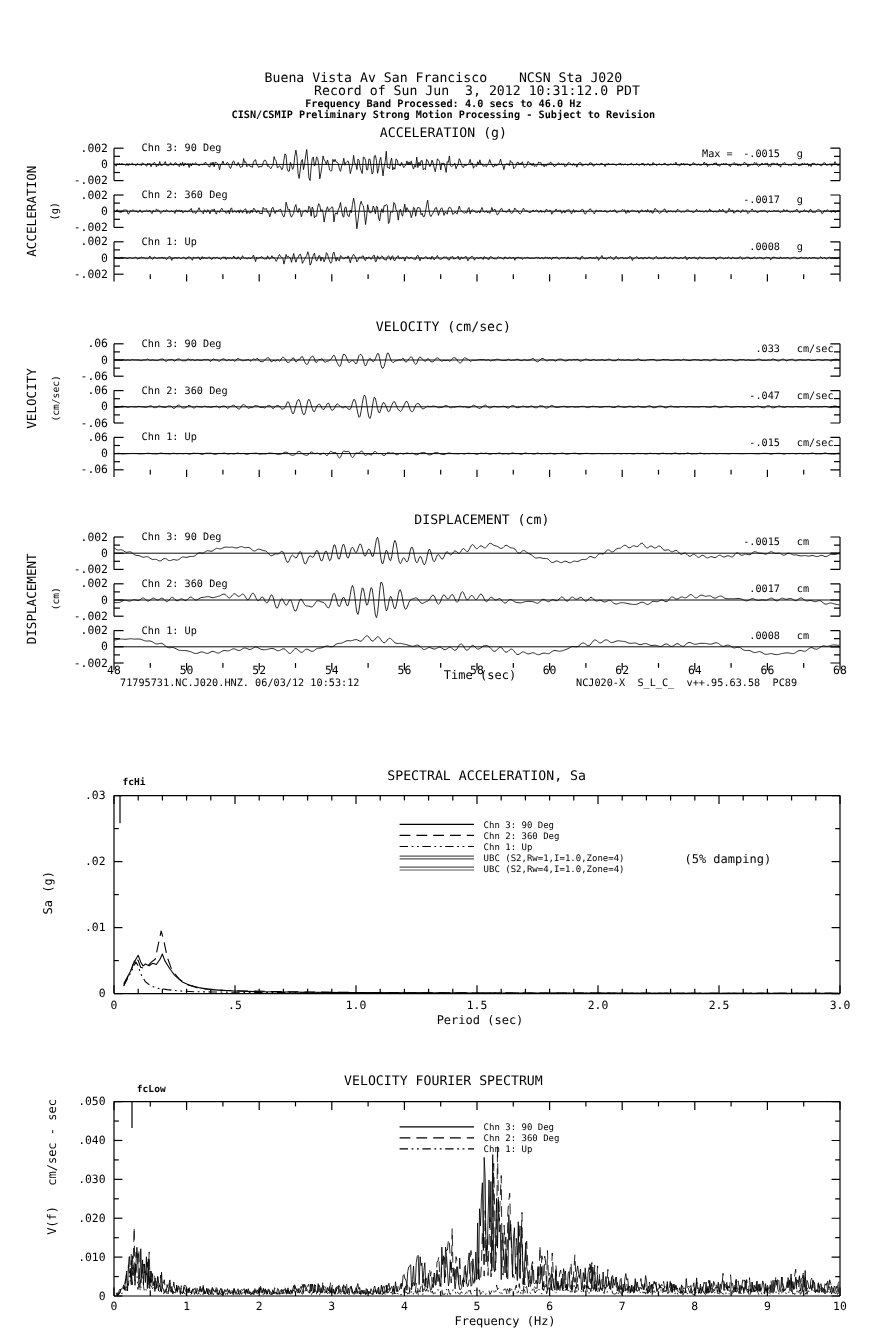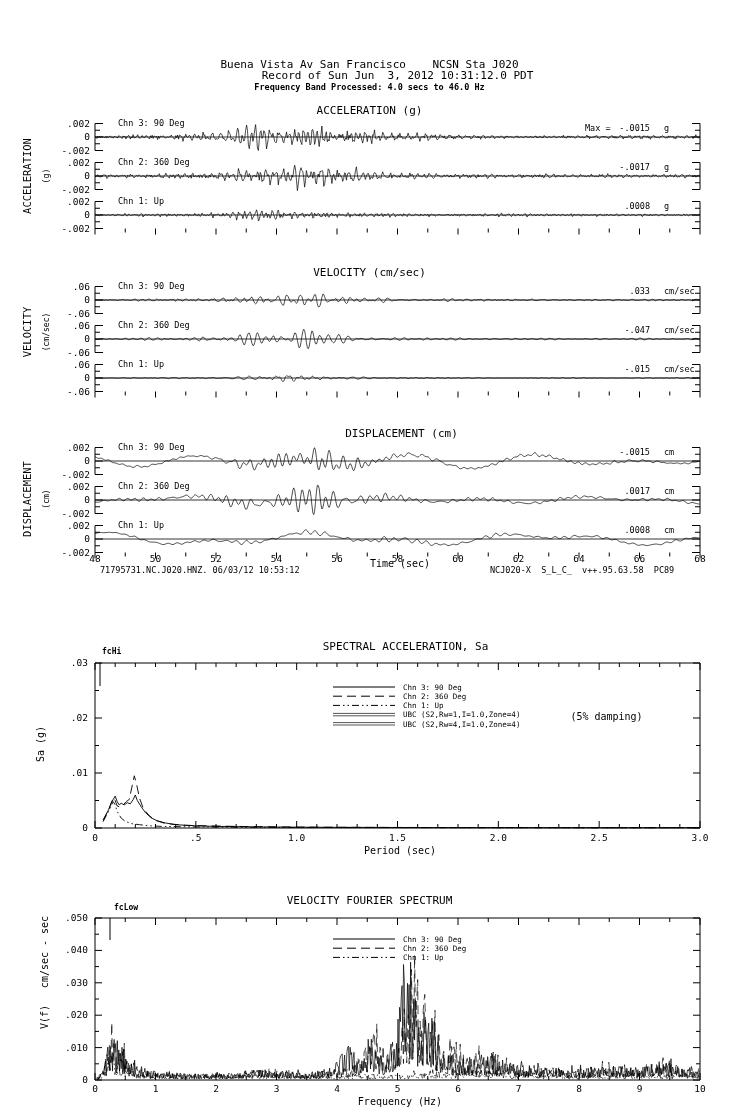--- a/index.html
+++ b/index.html
@@ -472,40 +472,41 @@
       <line x1="333" y1="957.4" x2="395" y2="957.4" stroke="#000" stroke-width="1" stroke-dasharray="7 3 1.5 3 1.5 3"></line>
       <text x="403" y="960.1" font-size="7.5" text-anchor="start" fill="#000" font-family="&quot;DejaVu Sans Mono&quot;,monospace" xml:space="preserve">Chn 1: Up</text>
       <polyline points="96.8,1078.4 97.6,1077.2 98.4,1079.3 99.2,1077.4 100.0,1077.7 100.7,1074.4 101.5,1074.0 102.3,1073.0 103.1,1070.7 103.9,1074.4 104.7,1065.4 105.5,1061.2 106.3,1075.8 107.0,1054.4 107.8,1061.0 108.6,1056.8 109.4,1070.6 110.2,1046.5 111.0,1055.1 111.8,1058.8 112.5,1067.6 113.3,1053.3 114.1,1039.4 114.9,1053.0 115.7,1070.5 116.5,1070.0 117.3,1040.6 118.1,1064.3 118.8,1049.9 119.6,1070.7 120.4,1053.3 121.2,1068.7 122.0,1047.3 122.8,1073.9 123.6,1049.0 124.3,1073.4 125.1,1059.1 125.9,1068.8 126.7,1061.2 127.5,1071.6 128.3,1067.9 129.1,1073.7 129.8,1073.5 130.6,1073.3 131.4,1063.8 132.2,1075.6 133.0,1076.1 133.8,1075.8 134.6,1060.1 135.4,1073.7 136.1,1073.9 136.9,1077.6 137.7,1074.7 138.5,1077.7 139.3,1077.1 140.1,1075.9 140.9,1074.6 141.6,1069.4 142.4,1074.8 143.2,1076.7 144.0,1075.8 144.8,1077.3 145.6,1076.9 146.4,1077.4 147.2,1071.2 147.9,1076.5 148.7,1071.5 149.5,1073.0 150.3,1078.3 151.1,1077.0 151.9,1077.8 152.7,1077.5 153.4,1071.1 154.2,1071.3 155.0,1071.5 155.8,1077.2 156.6,1076.7 157.4,1073.4 158.2,1076.3 158.9,1077.5 159.7,1076.6 160.5,1075.6 161.3,1074.2 162.1,1073.8 162.9,1075.3 163.7,1077.6 164.5,1078.5 165.2,1078.4 166.0,1075.8 166.8,1071.9 167.6,1075.0 168.4,1076.3 169.2,1072.2 170.0,1074.7 170.7,1077.9 171.5,1077.8 172.3,1073.5 173.1,1078.0 173.9,1078.0 174.7,1074.8 175.5,1078.3 176.3,1075.1 177.0,1072.8 177.8,1074.7 178.6,1076.4 179.4,1076.9 180.2,1073.0 181.0,1074.0 181.8,1078.6 182.5,1078.4 183.3,1075.5 184.1,1073.5 184.9,1077.8 185.7,1078.1 186.5,1076.9 187.3,1074.6 188.0,1075.6 188.8,1076.3 189.6,1073.9 190.4,1076.9 191.2,1076.2 192.0,1078.3 192.8,1077.2 193.6,1076.6 194.3,1077.6 195.1,1073.9 195.9,1075.9 196.7,1078.7 197.5,1075.9 198.3,1074.0 199.1,1078.5 199.8,1078.8 200.6,1075.1 201.4,1074.7 202.2,1075.5 203.0,1074.1 203.8,1074.1 204.6,1078.8 205.4,1074.3 206.1,1077.0 206.9,1073.9 207.7,1078.1 208.5,1076.6 209.3,1078.8 210.1,1076.6 210.9,1076.7 211.6,1075.3 212.4,1077.5 213.2,1074.6 214.0,1077.0 214.8,1075.1 215.6,1074.6 216.4,1076.5 217.1,1072.0 217.9,1074.4 218.7,1077.4 219.5,1073.5 220.3,1078.4 221.1,1074.0 221.9,1078.5 222.7,1078.3 223.4,1074.6 224.2,1075.8 225.0,1078.4 225.8,1078.7 226.6,1078.4 227.4,1074.8 228.2,1078.0 228.9,1076.8 229.7,1076.8 230.5,1078.5 231.3,1073.7 232.1,1074.4 232.9,1078.6 233.7,1075.3 234.5,1074.5 235.2,1078.0 236.0,1077.4 236.8,1077.7 237.6,1077.3 238.4,1074.8 239.2,1077.6 240.0,1073.2 240.7,1078.2 241.5,1077.1 242.3,1074.8 243.1,1077.5 243.9,1075.3 244.7,1071.4 245.5,1073.8 246.2,1073.0 247.0,1074.3 247.8,1077.2 248.6,1077.0 249.4,1074.2 250.2,1073.8 251.0,1071.8 251.8,1075.2 252.5,1077.2 253.3,1071.8 254.1,1070.6 254.9,1073.1 255.7,1074.4 256.5,1075.6 257.3,1077.2 258.0,1077.6 258.8,1070.1 259.6,1076.0 260.4,1070.1 261.2,1077.3 262.0,1070.4 262.8,1074.7 263.6,1076.9 264.3,1076.9 265.1,1069.7 265.9,1073.1 266.7,1076.8 267.5,1073.0 268.3,1076.3 269.1,1076.1 269.8,1073.0 270.6,1072.1 271.4,1072.8 272.2,1077.4 273.0,1072.9 273.8,1075.6 274.6,1072.2 275.4,1077.3 276.1,1077.4 276.9,1077.4 277.7,1074.1 278.5,1078.2 279.3,1074.8 280.1,1072.8 280.9,1073.2 281.6,1073.9 282.4,1071.1 283.2,1072.7 284.0,1077.2 284.8,1076.7 285.6,1072.1 286.4,1078.0 287.1,1078.3 287.9,1072.8 288.7,1075.9 289.5,1077.8 290.3,1073.5 291.1,1078.0 291.9,1072.3 292.7,1072.6 293.4,1074.2 294.2,1078.2 295.0,1076.7 295.8,1075.8 296.6,1078.0 297.4,1072.5 298.2,1069.7 298.9,1074.1 299.7,1072.9 300.5,1078.2 301.3,1078.4 302.1,1075.6 302.9,1075.4 303.7,1077.7 304.5,1078.3 305.2,1078.4 306.0,1074.9 306.8,1078.4 307.6,1077.2 308.4,1076.4 309.2,1078.4 310.0,1078.1 310.7,1078.2 311.5,1073.9 312.3,1071.7 313.1,1076.7 313.9,1077.3 314.7,1076.7 315.5,1072.5 316.2,1077.8 317.0,1078.1 317.8,1070.9 318.6,1076.5 319.4,1071.9 320.2,1072.0 321.0,1076.6 321.8,1077.0 322.5,1071.0 323.3,1077.4 324.1,1076.3 324.9,1075.1 325.7,1073.3 326.5,1072.0 327.3,1076.3 328.0,1071.5 328.8,1077.3 329.6,1068.1 330.4,1076.2 331.2,1075.8 332.0,1075.8 332.8,1075.0 333.6,1071.4 334.3,1069.4 335.1,1072.0 335.9,1063.1 336.7,1062.1 337.5,1065.9 338.3,1066.4 339.1,1071.2 339.8,1059.6 340.6,1055.8 341.4,1055.3 342.2,1053.9 343.0,1074.7 343.8,1066.3 344.6,1055.1 345.3,1071.3 346.1,1070.2 346.9,1052.3 347.7,1047.1 348.5,1046.1 349.3,1070.5 350.1,1047.3 350.9,1054.7 351.6,1052.5 352.4,1069.4 353.2,1058.7 354.0,1052.3 354.8,1071.9 355.6,1072.7 356.4,1073.4 357.1,1062.6 357.9,1069.9 358.7,1075.1 359.5,1074.8 360.3,1070.4 361.1,1072.9 361.9,1060.8 362.7,1071.0 363.4,1070.7 364.2,1058.4 365.0,1068.0 365.8,1062.0 366.6,1068.7 367.4,1072.2 368.2,1039.2 368.9,1053.9 369.7,1046.5 370.5,1069.0 371.3,1039.2 372.1,1046.5 372.9,1058.8 373.7,1071.7 374.4,1067.6 375.2,1051.6 376.0,1056.7 376.8,1057.4 377.6,1056.5 378.4,1063.1 379.2,1074.1 380.0,1067.2 380.7,1055.6 381.5,1061.5 382.3,1070.4 383.1,1074.6 383.9,1074.7 384.7,1073.0 385.5,1066.7 386.2,1072.3 387.0,1056.2 387.8,1054.6 388.6,1069.8 389.4,1062.7 390.2,1050.7 391.0,1044.0 391.8,1061.7 392.5,1071.9 393.3,1071.0 394.1,1049.0 394.9,1058.9 395.7,1068.0 396.5,1043.4 397.3,1066.4 398.0,1019.1 398.8,1065.8 399.6,1007.3 400.4,1021.7 401.2,998.2 402.0,985.6 402.8,1042.0 403.5,964.5 404.3,981.1 405.1,1051.6 405.9,1045.0 406.7,1017.5 407.5,983.3 408.3,1018.3 409.1,984.6 409.8,1059.2 410.6,962.2 411.4,1056.7 412.2,1059.8 413.0,1034.2 413.8,998.7 414.6,1040.1 415.3,999.8 416.1,1026.6 416.9,1020.7 417.7,1066.4 418.5,1027.6 419.3,1039.3 420.1,1047.6 420.9,1060.8 421.6,1040.5 422.4,1065.1 423.2,1065.6 424.0,1012.2 424.8,1033.5 425.6,1020.2 426.4,1037.6 427.1,1064.4 427.9,1031.7 428.7,1023.1 429.5,1057.7 430.3,1055.6 431.1,1067.2 431.9,1018.1 432.7,1063.6 433.4,1064.5 434.2,1021.6 435.0,1038.0 435.8,1056.1 436.6,1070.8 437.4,1048.3 438.2,1035.5 438.9,1056.6 439.7,1059.9 440.5,1072.5 441.3,1067.0 442.1,1069.2 442.9,1069.8 443.7,1054.7 444.4,1068.8 445.2,1069.7 446.0,1069.6 446.8,1066.8 447.6,1070.0 448.4,1056.5 449.2,1069.5 450.0,1069.5 450.7,1064.9 451.5,1055.6 452.3,1074.8 453.1,1075.1 453.9,1071.8 454.7,1070.5 455.5,1071.4 456.2,1075.0 457.0,1068.9 457.8,1064.8 458.6,1071.7 459.4,1075.1 460.2,1061.5 461.0,1068.4 461.8,1073.4 462.5,1075.1 463.3,1059.1 464.1,1075.4 464.9,1067.6 465.7,1074.8 466.5,1071.5 467.3,1070.4 468.0,1065.3 468.8,1075.2 469.6,1057.2 470.4,1060.8 471.2,1073.2 472.0,1070.5 472.8,1073.9 473.5,1061.2 474.3,1059.6 475.1,1073.4 475.9,1074.1 476.7,1075.2 477.5,1064.3 478.3,1064.1 479.1,1068.6 479.8,1066.7 480.6,1059.5 481.4,1054.9 482.2,1061.2 483.0,1064.4 483.8,1057.5 484.6,1074.8 485.3,1070.4 486.1,1060.5 486.9,1068.3 487.7,1061.4 488.5,1066.8 489.3,1073.5 490.1,1060.6 490.9,1056.2 491.6,1058.1 492.4,1054.4 493.2,1073.9 494.0,1055.8 494.8,1062.2 495.6,1074.1 496.4,1069.7 497.1,1075.4 497.9,1062.3 498.7,1071.2 499.5,1066.0 500.3,1072.4 501.1,1074.2 501.9,1075.6 502.6,1060.0 503.4,1072.1 504.2,1070.8 505.0,1063.7 505.8,1072.0 506.6,1071.8 507.4,1067.4 508.2,1073.8 508.9,1071.3 509.7,1064.2 510.5,1062.9 511.3,1068.6 512.1,1071.1 512.9,1066.3 513.7,1064.4 514.4,1075.8 515.2,1072.9 516.0,1077.0 516.8,1066.4 517.6,1065.3 518.4,1074.1 519.2,1076.6 520.0,1075.3 520.7,1065.9 521.5,1061.3 522.3,1066.8 523.1,1065.5 523.9,1073.6 524.7,1071.8 525.5,1076.9 526.2,1071.0 527.0,1076.2 527.8,1072.1 528.6,1075.8 529.4,1065.5 530.2,1076.0 531.0,1068.4 531.7,1072.0 532.5,1075.7 533.3,1073.6 534.1,1072.9 534.9,1074.4 535.7,1070.3 536.5,1074.6 537.3,1070.5 538.0,1063.0 538.8,1067.3 539.6,1077.0 540.4,1071.6 541.2,1076.5 542.0,1071.7 542.8,1070.5 543.5,1077.2 544.3,1070.8 545.1,1068.1 545.9,1070.1 546.7,1068.4 547.5,1076.3 548.3,1073.9 549.1,1074.2 549.8,1070.8 550.6,1073.3 551.4,1072.9 552.2,1074.9 553.0,1076.5 553.8,1076.1 554.6,1076.3 555.3,1076.0 556.1,1068.0 556.9,1077.6 557.7,1077.0 558.5,1076.0 559.3,1069.1 560.1,1077.0 560.8,1073.6 561.6,1070.1 562.4,1075.0 563.2,1071.9 564.0,1074.4 564.8,1076.1 565.6,1076.6 566.4,1077.1 567.1,1077.8 567.9,1070.7 568.7,1077.6 569.5,1075.0 570.3,1077.1 571.1,1077.1 571.9,1065.4 572.6,1073.0 573.4,1072.1 574.2,1072.2 575.0,1072.8 575.8,1071.2 576.6,1077.4 577.4,1075.5 578.2,1074.9 578.9,1073.9 579.7,1077.4 580.5,1064.9 581.3,1074.0 582.1,1073.1 582.9,1077.2 583.7,1070.0 584.4,1077.7 585.2,1072.3 586.0,1076.7 586.8,1076.5 587.6,1077.3 588.4,1068.4 589.2,1077.7 590.0,1071.8 590.7,1077.6 591.5,1067.2 592.3,1074.5 593.1,1077.6 593.9,1076.4 594.7,1074.5 595.5,1075.8 596.2,1072.6 597.0,1073.0 597.8,1073.4 598.6,1068.5 599.4,1077.0 600.2,1069.9 601.0,1073.8 601.7,1068.4 602.5,1067.1 603.3,1075.3 604.1,1070.0 604.9,1071.3 605.7,1068.6 606.5,1075.6 607.3,1074.7 608.0,1076.2 608.8,1075.8 609.6,1069.9 610.4,1069.3 611.2,1074.9 612.0,1072.7 612.8,1076.6 613.5,1066.0 614.3,1074.3 615.1,1076.6 615.9,1077.1 616.7,1071.0 617.5,1075.5 618.3,1071.5 619.1,1073.9 619.8,1076.1 620.6,1074.3 621.4,1067.4 622.2,1074.7 623.0,1077.0 623.8,1075.9 624.6,1075.3 625.3,1073.9 626.1,1076.8 626.9,1068.4 627.7,1075.7 628.5,1070.9 629.3,1074.1 630.1,1070.9 630.8,1068.0 631.6,1074.9 632.4,1070.1 633.2,1076.3 634.0,1073.3 634.8,1073.7 635.6,1067.4 636.4,1070.1 637.1,1077.1 637.9,1069.7 638.7,1075.8 639.5,1071.1 640.3,1073.1 641.1,1073.9 641.9,1070.6 642.6,1075.9 643.4,1077.4 644.2,1066.9 645.0,1074.7 645.8,1066.7 646.6,1067.9 647.4,1067.2 648.2,1074.6 648.9,1076.2 649.7,1076.6 650.5,1076.1 651.3,1064.2 652.1,1071.1 652.9,1071.6 653.7,1075.8 654.4,1074.9 655.2,1073.2 656.0,1068.1 656.8,1073.1 657.6,1067.2 658.4,1075.8 659.2,1061.6 659.9,1076.4 660.7,1067.9 661.5,1073.9 662.3,1073.6 663.1,1064.1 663.9,1071.0 664.7,1066.6 665.5,1069.3 666.2,1063.1 667.0,1068.4 667.8,1069.9 668.6,1076.4 669.4,1062.7 670.2,1072.7 671.0,1058.7 671.7,1075.7 672.5,1067.0 673.3,1068.9 674.1,1073.4 674.9,1074.0 675.7,1071.0 676.5,1075.4 677.3,1066.6 678.0,1067.1 678.8,1075.2 679.6,1077.2 680.4,1075.1 681.2,1076.2 682.0,1069.3 682.8,1077.1 683.5,1070.4 684.3,1069.8 685.1,1076.6 685.9,1073.6 686.7,1075.9 687.5,1069.8 688.3,1071.0 689.0,1070.0 689.8,1067.6 690.6,1073.6 691.4,1072.2 692.2,1076.7 693.0,1071.6 693.8,1076.7 694.6,1077.5 695.3,1077.4 696.1,1074.9 696.9,1071.8 697.7,1074.3 698.5,1076.7 699.3,1070.4" fill="none" stroke="#000" stroke-width="0.7" stroke-linejoin="round"></polyline>
       <polyline points="96.8,1077.7 97.6,1079.3 98.4,1079.3 99.2,1075.6 100.0,1074.2 100.7,1074.9 101.5,1076.9 102.3,1075.2 103.1,1072.2 103.9,1075.1 104.7,1075.2 105.5,1059.2 106.3,1060.6 107.0,1055.6 107.8,1044.6 108.6,1064.5 109.4,1045.2 110.2,1070.6 111.0,1052.8 111.8,1022.5 112.5,1071.1 113.3,1043.7 114.1,1044.5 114.9,1053.2 115.7,1041.2 116.5,1073.0 117.3,1065.9 118.1,1062.2 118.8,1059.8 119.6,1053.5 120.4,1060.9 121.2,1059.0 122.0,1062.6 122.8,1051.6 123.6,1070.3 124.3,1043.3 125.1,1069.0 125.9,1059.2 126.7,1064.0 127.5,1060.4 128.3,1059.9 129.1,1075.4 129.8,1063.6 130.6,1073.7 131.4,1064.0 132.2,1069.0 133.0,1070.2 133.8,1062.7 134.6,1076.8 135.4,1066.7 136.1,1069.5 136.9,1066.5 137.7,1074.4 138.5,1076.4 139.3,1070.5 140.1,1074.9 140.9,1069.8 141.6,1066.6 142.4,1075.9 143.2,1072.0 144.0,1076.7 144.8,1068.3 145.6,1074.4 146.4,1077.0 147.2,1072.7 147.9,1075.8 148.7,1072.1 149.5,1073.5 150.3,1077.6 151.1,1071.4 151.9,1077.1 152.7,1076.7 153.4,1072.6 154.2,1074.2 155.0,1077.7 155.8,1077.8 156.6,1074.1 157.4,1077.4 158.2,1072.4 158.9,1071.6 159.7,1078.3 160.5,1074.2 161.3,1074.6 162.1,1073.9 162.9,1071.2 163.7,1077.6 164.5,1073.7 165.2,1075.8 166.0,1077.6 166.8,1073.9 167.6,1076.8 168.4,1073.7 169.2,1069.7 170.0,1078.0 170.7,1078.1 171.5,1074.4 172.3,1073.0 173.1,1078.2 173.9,1073.7 174.7,1078.6 175.5,1078.4 176.3,1078.5 177.0,1073.8 177.8,1074.8 178.6,1077.4 179.4,1078.2 180.2,1074.7 181.0,1078.5 181.8,1077.4 182.5,1078.7 183.3,1077.8 184.1,1078.5 184.9,1074.1 185.7,1078.3 186.5,1077.7 187.3,1076.2 188.0,1076.1 188.8,1074.2 189.6,1078.5 190.4,1075.7 191.2,1074.8 192.0,1078.3 192.8,1077.2 193.6,1075.5 194.3,1078.3 195.1,1073.8 195.9,1078.5 196.7,1078.7 197.5,1077.0 198.3,1078.4 199.1,1075.6 199.8,1075.8 200.6,1077.3 201.4,1078.7 202.2,1076.1 203.0,1078.8 203.8,1076.1 204.6,1075.2 205.4,1076.1 206.1,1077.6 206.9,1077.6 207.7,1077.4 208.5,1074.8 209.3,1078.1 210.1,1078.6 210.9,1076.9 211.6,1078.5 212.4,1073.7 213.2,1076.2 214.0,1076.4 214.8,1075.0 215.6,1077.7 216.4,1077.0 217.1,1073.5 217.9,1078.8 218.7,1075.3 219.5,1075.4 220.3,1075.8 221.1,1074.4 221.9,1076.3 222.7,1078.4 223.4,1074.4 224.2,1074.5 225.0,1076.8 225.8,1076.6 226.6,1078.2 227.4,1078.3 228.2,1077.6 228.9,1077.7 229.7,1078.1 230.5,1075.4 231.3,1078.5 232.1,1078.4 232.9,1077.3 233.7,1078.3 234.5,1077.7 235.2,1077.6 236.0,1077.9 236.8,1072.3 237.6,1073.2 238.4,1076.1 239.2,1078.3 240.0,1072.4 240.7,1076.6 241.5,1078.3 242.3,1078.3 243.1,1075.6 243.9,1075.0 244.7,1078.2 245.5,1070.7 246.2,1072.5 247.0,1077.8 247.8,1075.9 248.6,1073.8 249.4,1077.2 250.2,1076.7 251.0,1071.0 251.8,1070.1 252.5,1073.1 253.3,1070.0 254.1,1076.9 254.9,1073.3 255.7,1072.5 256.5,1071.4 257.3,1070.2 258.0,1077.4 258.8,1076.2 259.6,1070.2 260.4,1071.8 261.2,1076.9 262.0,1076.9 262.8,1070.7 263.6,1073.0 264.3,1077.2 265.1,1076.9 265.9,1071.0 266.7,1073.1 267.5,1075.4 268.3,1077.6 269.1,1067.4 269.8,1074.8 270.6,1074.8 271.4,1077.0 272.2,1077.2 273.0,1073.1 273.8,1074.6 274.6,1076.3 275.4,1068.9 276.1,1076.7 276.9,1070.9 277.7,1075.9 278.5,1077.7 279.3,1077.9 280.1,1076.1 280.9,1072.8 281.6,1069.6 282.4,1077.8 283.2,1073.8 284.0,1073.0 284.8,1075.1 285.6,1075.4 286.4,1070.6 287.1,1073.0 287.9,1072.8 288.7,1068.4 289.5,1078.0 290.3,1077.1 291.1,1077.6 291.9,1076.4 292.7,1071.8 293.4,1077.5 294.2,1076.6 295.0,1077.9 295.8,1076.9 296.6,1073.1 297.4,1074.2 298.2,1077.9 298.9,1073.3 299.7,1078.3 300.5,1077.2 301.3,1075.2 302.1,1078.4 302.9,1075.8 303.7,1075.5 304.5,1078.3 305.2,1073.8 306.0,1075.2 306.8,1072.7 307.6,1077.6 308.4,1077.4 309.2,1073.9 310.0,1076.0 310.7,1077.9 311.5,1077.3 312.3,1078.0 313.1,1074.5 313.9,1078.3 314.7,1071.9 315.5,1078.2 316.2,1078.1 317.0,1078.1 317.8,1071.1 318.6,1073.0 319.4,1078.2 320.2,1075.9 321.0,1076.5 321.8,1071.0 322.5,1077.7 323.3,1072.8 324.1,1069.4 324.9,1075.6 325.7,1073.7 326.5,1076.9 327.3,1076.5 328.0,1074.0 328.8,1077.7 329.6,1077.9 330.4,1072.1 331.2,1076.2 332.0,1070.4 332.8,1069.7 333.6,1069.1 334.3,1074.2 335.1,1069.5 335.9,1069.8 336.7,1077.4 337.5,1075.9 338.3,1068.6 339.1,1075.2 339.8,1069.8 340.6,1069.3 341.4,1077.2 342.2,1069.0 343.0,1069.0 343.8,1071.9 344.6,1068.7 345.3,1070.2 346.1,1077.0 346.9,1069.8 347.7,1068.8 348.5,1076.5 349.3,1076.6 350.1,1074.6 350.9,1071.7 351.6,1068.6 352.4,1076.6 353.2,1065.8 354.0,1075.4 354.8,1062.5 355.6,1067.2 356.4,1074.3 357.1,1058.9 357.9,1057.3 358.7,1063.5 359.5,1059.3 360.3,1073.1 361.1,1064.3 361.9,1070.8 362.7,1072.1 363.4,1065.3 364.2,1051.4 365.0,1050.9 365.8,1046.9 366.6,1071.8 367.4,1070.3 368.2,1051.4 368.9,1050.1 369.7,1049.7 370.5,1047.9 371.3,1064.3 372.1,1041.6 372.9,1041.7 373.7,1032.6 374.4,1033.7 375.2,1049.9 376.0,1069.1 376.8,1023.9 377.6,1063.7 378.4,1056.5 379.2,1068.7 380.0,1047.2 380.7,1049.8 381.5,1058.3 382.3,1070.4 383.1,1045.9 383.9,1070.1 384.7,1072.5 385.5,1068.6 386.2,1064.7 387.0,1068.4 387.8,1058.9 388.6,1061.8 389.4,1072.1 390.2,1071.6 391.0,1066.6 391.8,1051.4 392.5,1042.1 393.3,1055.3 394.1,1066.1 394.9,1069.5 395.7,1065.4 396.5,1068.0 397.3,1061.8 398.0,1061.3 398.8,1048.0 399.6,1068.0 400.4,1067.5 401.2,1053.9 402.0,1026.9 402.8,1041.0 403.5,1063.5 404.3,1008.8 405.1,1047.2 405.9,1032.6 406.7,1062.9 407.5,1033.9 408.3,1012.7 409.1,1064.1 409.8,1061.3 410.6,1030.9 411.4,969.5 412.2,1007.7 413.0,1058.6 413.8,1035.8 414.6,955.0 415.3,1003.0 416.1,1017.7 416.9,996.4 417.7,979.6 418.5,1060.3 419.3,1062.6 420.1,1021.1 420.9,1037.0 421.6,1028.3 422.4,1064.2 423.2,1010.7 424.0,1000.5 424.8,994.4 425.6,1028.4 426.4,1041.8 427.1,1063.3 427.9,1062.1 428.7,1065.9 429.5,1064.3 430.3,1032.0 431.1,1045.8 431.9,1035.9 432.7,1020.4 433.4,1065.5 434.2,1036.0 435.0,1010.3 435.8,1070.3 436.6,1062.0 437.4,1070.6 438.2,1037.6 438.9,1034.4 439.7,1051.0 440.5,1066.1 441.3,1058.6 442.1,1072.4 442.9,1055.2 443.7,1051.3 444.4,1055.5 445.2,1071.4 446.0,1073.6 446.8,1073.2 447.6,1073.8 448.4,1055.4 449.2,1063.0 450.0,1037.9 450.7,1066.8 451.5,1046.5 452.3,1049.9 453.1,1072.5 453.9,1046.8 454.7,1051.8 455.5,1072.6 456.2,1042.1 457.0,1064.2 457.8,1060.6 458.6,1063.4 459.4,1069.6 460.2,1044.1 461.0,1060.2 461.8,1073.1 462.5,1070.5 463.3,1053.7 464.1,1070.9 464.9,1073.3 465.7,1066.4 466.5,1060.4 467.3,1058.4 468.0,1071.4 468.8,1061.7 469.6,1074.7 470.4,1064.1 471.2,1059.2 472.0,1075.1 472.8,1073.6 473.5,1070.3 474.3,1069.3 475.1,1058.0 475.9,1052.1 476.7,1074.8 477.5,1068.5 478.3,1057.8 479.1,1045.7 479.8,1063.7 480.6,1073.8 481.4,1064.7 482.2,1063.0 483.0,1063.8 483.8,1069.9 484.6,1069.8 485.3,1070.4 486.1,1071.9 486.9,1074.2 487.7,1054.2 488.5,1073.5 489.3,1071.8 490.1,1071.4 490.9,1074.3 491.6,1053.2 492.4,1069.8 493.2,1052.1 494.0,1072.4 494.8,1074.5 495.6,1054.3 496.4,1073.6 497.1,1074.9 497.9,1054.9 498.7,1060.7 499.5,1062.0 500.3,1074.9 501.1,1066.9 501.9,1065.9 502.6,1067.9 503.4,1073.7 504.2,1072.3 505.0,1073.4 505.8,1068.6 506.6,1057.8 507.4,1071.1 508.2,1068.6 508.9,1074.7 509.7,1063.3 510.5,1075.9 511.3,1066.0 512.1,1068.7 512.9,1064.6 513.7,1073.9 514.4,1068.7 515.2,1073.9 516.0,1068.9 516.8,1070.5 517.6,1075.1 518.4,1070.0 519.2,1076.9 520.0,1066.9 520.7,1069.9 521.5,1075.9 522.3,1069.6 523.1,1075.3 523.9,1070.8 524.7,1071.4 525.5,1077.2 526.2,1074.8 527.0,1070.5 527.8,1073.4 528.6,1077.2 529.4,1066.4 530.2,1070.3 531.0,1072.2 531.7,1072.9 532.5,1073.8 533.3,1072.5 534.1,1065.4 534.9,1073.6 535.7,1072.7 536.5,1075.0 537.3,1069.5 538.0,1076.6 538.8,1073.7 539.6,1077.1 540.4,1077.5 541.2,1068.4 542.0,1077.5 542.8,1072.4 543.5,1070.0 544.3,1073.7 545.1,1067.6 545.9,1069.6 546.7,1071.7 547.5,1075.7 548.3,1074.2 549.1,1069.8 549.8,1073.2 550.6,1071.6 551.4,1070.3 552.2,1072.8 553.0,1067.8 553.8,1073.6 554.6,1070.5 555.3,1074.1 556.1,1070.3 556.9,1076.7 557.7,1074.4 558.5,1067.8 559.3,1075.4 560.1,1070.3 560.8,1076.5 561.6,1070.3 562.4,1077.6 563.2,1070.8 564.0,1074.8 564.8,1073.3 565.6,1077.0 566.4,1073.1 567.1,1077.0 567.9,1077.4 568.7,1071.1 569.5,1074.4 570.3,1073.4 571.1,1073.9 571.9,1077.2 572.6,1073.8 573.4,1072.7 574.2,1075.7 575.0,1077.7 575.8,1072.4 576.6,1070.6 577.4,1072.2 578.2,1069.0 578.9,1077.8 579.7,1074.8 580.5,1068.5 581.3,1069.3 582.1,1077.6 582.9,1076.3 583.7,1073.4 584.4,1077.8 585.2,1076.3 586.0,1072.6 586.8,1068.4 587.6,1073.3 588.4,1077.2 589.2,1073.4 590.0,1075.0 590.7,1066.8 591.5,1071.8 592.3,1075.2 593.1,1069.5 593.9,1076.7 594.7,1067.8 595.5,1070.1 596.2,1072.4 597.0,1069.5 597.8,1077.2 598.6,1071.1 599.4,1076.7 600.2,1076.9 601.0,1073.5 601.7,1071.3 602.5,1061.1 603.3,1067.3 604.1,1072.6 604.9,1072.4 605.7,1072.7 606.5,1076.9 607.3,1071.7 608.0,1073.5 608.8,1062.3 609.6,1071.7 610.4,1076.8 611.2,1077.1 612.0,1071.0 612.8,1066.5 613.5,1074.5 614.3,1070.8 615.1,1067.4 615.9,1072.1 616.7,1077.1 617.5,1076.2 618.3,1070.5 619.1,1066.5 619.8,1077.2 620.6,1066.6 621.4,1076.0 622.2,1066.3 623.0,1070.4 623.8,1077.2 624.6,1064.7 625.3,1077.2 626.1,1067.1 626.9,1071.8 627.7,1075.6 628.5,1076.7 629.3,1073.5 630.1,1076.9 630.8,1067.6 631.6,1075.9 632.4,1075.6 633.2,1067.5 634.0,1076.1 634.8,1073.0 635.6,1074.5 636.4,1073.2 637.1,1073.5 637.9,1073.1 638.7,1076.8 639.5,1077.3 640.3,1071.0 641.1,1076.2 641.9,1077.1 642.6,1067.2 643.4,1076.9 644.2,1074.9 645.0,1074.0 645.8,1072.8 646.6,1063.2 647.4,1071.1 648.2,1064.0 648.9,1065.7 649.7,1075.4 650.5,1076.6 651.3,1074.5 652.1,1064.3 652.9,1076.2 653.7,1075.2 654.4,1074.0 655.2,1072.7 656.0,1074.5 656.8,1062.3 657.6,1070.4 658.4,1063.6 659.2,1063.7 659.9,1073.1 660.7,1069.5 661.5,1074.6 662.3,1062.5 663.1,1057.7 663.9,1074.9 664.7,1075.8 665.5,1072.9 666.2,1063.8 667.0,1075.9 667.8,1065.5 668.6,1065.0 669.4,1060.9 670.2,1076.3 671.0,1064.6 671.7,1076.3 672.5,1074.4 673.3,1073.2 674.1,1075.3 674.9,1075.7 675.7,1067.0 676.5,1065.0 677.3,1073.4 678.0,1065.5 678.8,1068.8 679.6,1076.8 680.4,1076.7 681.2,1074.6 682.0,1068.9 682.8,1073.2 683.5,1070.2 684.3,1075.5 685.1,1072.7 685.9,1073.9 686.7,1074.7 687.5,1074.9 688.3,1074.2 689.0,1069.3 689.8,1076.9 690.6,1074.6 691.4,1066.5 692.2,1069.5 693.0,1072.7 693.8,1071.5 694.6,1076.3 695.3,1071.8 696.1,1073.4 696.9,1075.6 697.7,1073.5 698.5,1069.6 699.3,1067.9" fill="none" stroke="#000" stroke-width="0.7" stroke-linejoin="round" stroke-dasharray="9 5"></polyline>
       <polyline points="96.8,1079.3 97.6,1079.3 98.4,1078.8 99.2,1078.6 100.0,1076.3 100.7,1074.7 101.5,1078.3 102.3,1075.6 103.1,1073.7 103.9,1070.4 104.7,1066.1 105.5,1076.0 106.3,1069.7 107.0,1071.2 107.8,1063.2 108.6,1067.1 109.4,1068.5 110.2,1056.1 111.0,1064.1 111.8,1056.2 112.5,1059.2 113.3,1052.0 114.1,1061.2 114.9,1074.5 115.7,1070.2 116.5,1074.2 117.3,1075.9 118.1,1059.4 118.8,1061.7 119.6,1072.0 120.4,1076.6 121.2,1074.8 122.0,1075.1 122.8,1071.2 123.6,1070.6 124.3,1065.2 125.1,1076.9 125.9,1066.8 126.7,1075.0 127.5,1072.9 128.3,1071.2 129.1,1076.2 129.8,1070.2 130.6,1070.7 131.4,1072.4 132.2,1075.6 133.0,1070.6 133.8,1075.3 134.6,1076.6 135.4,1077.3 136.1,1078.0 136.9,1077.6 137.7,1076.2 138.5,1074.0 139.3,1076.7 140.1,1078.3 140.9,1072.1 141.6,1074.9 142.4,1078.3 143.2,1073.4 144.0,1078.4 144.8,1075.5 145.6,1073.3 146.4,1077.1 147.2,1070.9 147.9,1077.5 148.7,1078.2 149.5,1078.0 150.3,1078.7 151.1,1072.9 151.9,1078.2 152.7,1077.2 153.4,1077.0 154.2,1078.4 155.0,1078.2 155.8,1077.1 156.6,1075.3 157.4,1077.1 158.2,1077.5 158.9,1078.6 159.7,1078.1 160.5,1076.8 161.3,1075.2 162.1,1078.7 162.9,1076.7 163.7,1077.6 164.5,1078.3 165.2,1074.9 166.0,1077.9 166.8,1078.7 167.6,1078.9 168.4,1077.4 169.2,1078.9 170.0,1076.0 170.7,1075.6 171.5,1078.0 172.3,1074.6 173.1,1076.9 173.9,1079.0 174.7,1077.0 175.5,1076.5 176.3,1074.9 177.0,1078.0 177.8,1079.0 178.6,1075.2 179.4,1076.5 180.2,1077.6 181.0,1079.1 181.8,1079.0 182.5,1075.0 183.3,1077.2 184.1,1078.9 184.9,1078.6 185.7,1078.4 186.5,1078.5 187.3,1076.5 188.0,1079.1 188.8,1076.9 189.6,1078.7 190.4,1077.2 191.2,1076.7 192.0,1076.7 192.8,1075.9 193.6,1075.6 194.3,1079.1 195.1,1078.6 195.9,1078.1 196.7,1078.7 197.5,1078.8 198.3,1078.4 199.1,1076.7 199.8,1077.6 200.6,1076.4 201.4,1076.6 202.2,1078.4 203.0,1077.3 203.8,1077.5 204.6,1075.3 205.4,1075.4 206.1,1076.2 206.9,1078.9 207.7,1078.2 208.5,1078.9 209.3,1078.5 210.1,1076.6 210.9,1077.4 211.6,1079.1 212.4,1078.9 213.2,1076.5 214.0,1078.0 214.8,1077.8 215.6,1075.7 216.4,1078.3 217.1,1078.7 217.9,1075.6 218.7,1077.2 219.5,1079.0 220.3,1076.4 221.1,1076.3 221.9,1075.5 222.7,1078.4 223.4,1075.8 224.2,1078.7 225.0,1076.9 225.8,1077.3 226.6,1079.0 227.4,1075.4 228.2,1077.5 228.9,1073.1 229.7,1075.8 230.5,1079.0 231.3,1077.8 232.1,1077.2 232.9,1078.0 233.7,1078.5 234.5,1078.1 235.2,1074.8 236.0,1076.3 236.8,1074.3 237.6,1076.9 238.4,1078.5 239.2,1077.9 240.0,1077.5 240.7,1078.4 241.5,1076.3 242.3,1077.1 243.1,1078.8 243.9,1076.2 244.7,1074.9 245.5,1075.9 246.2,1077.9 247.0,1075.4 247.8,1074.5 248.6,1074.0 249.4,1078.3 250.2,1075.7 251.0,1077.1 251.8,1078.4 252.5,1078.3 253.3,1075.4 254.1,1075.9 254.9,1076.7 255.7,1074.6 256.5,1074.8 257.3,1074.8 258.0,1074.4 258.8,1078.9 259.6,1078.9 260.4,1077.0 261.2,1076.4 262.0,1074.7 262.8,1078.6 263.6,1078.7 264.3,1074.7 265.1,1078.7 265.9,1078.9 266.7,1078.5 267.5,1075.6 268.3,1077.4 269.1,1075.0 269.8,1075.4 270.6,1078.3 271.4,1078.9 272.2,1075.3 273.0,1078.1 273.8,1077.2 274.6,1077.7 275.4,1075.5 276.1,1079.0 276.9,1075.7 277.7,1074.0 278.5,1078.5 279.3,1078.6 280.1,1074.0 280.9,1078.7 281.6,1076.9 282.4,1076.8 283.2,1078.2 284.0,1077.9 284.8,1079.0 285.6,1075.7 286.4,1076.0 287.1,1076.0 287.9,1078.6 288.7,1076.4 289.5,1077.9 290.3,1078.5 291.1,1078.8 291.9,1077.5 292.7,1077.2 293.4,1075.6 294.2,1077.2 295.0,1079.1 295.8,1075.4 296.6,1075.9 297.4,1076.8 298.2,1077.5 298.9,1075.2 299.7,1073.9 300.5,1079.0 301.3,1077.7 302.1,1075.5 302.9,1078.2 303.7,1075.4 304.5,1079.0 305.2,1078.2 306.0,1078.9 306.8,1078.4 307.6,1077.6 308.4,1076.8 309.2,1078.7 310.0,1078.4 310.7,1079.1 311.5,1075.0 312.3,1078.3 313.1,1078.6 313.9,1076.9 314.7,1075.4 315.5,1077.7 316.2,1078.1 317.0,1077.5 317.8,1076.8 318.6,1079.0 319.4,1077.7 320.2,1076.3 321.0,1078.9 321.8,1075.4 322.5,1076.6 323.3,1076.6 324.1,1073.8 324.9,1075.6 325.7,1077.3 326.5,1077.1 327.3,1078.7 328.0,1077.2 328.8,1078.3 329.6,1076.4 330.4,1077.7 331.2,1077.9 332.0,1078.1 332.8,1077.1 333.6,1078.8 334.3,1078.8 335.1,1078.7 335.9,1078.3 336.7,1078.5 337.5,1076.5 338.3,1077.1 339.1,1077.0 339.8,1078.5 340.6,1077.3 341.4,1078.8 342.2,1078.8 343.0,1076.4 343.8,1075.3 344.6,1078.6 345.3,1077.8 346.1,1078.8 346.9,1078.2 347.7,1075.4 348.5,1078.8 349.3,1078.3 350.1,1075.6 350.9,1078.6 351.6,1078.2 352.4,1078.8 353.2,1074.3 354.0,1074.7 354.8,1076.1 355.6,1074.1 356.4,1077.6 357.1,1075.3 357.9,1074.0 358.7,1075.5 359.5,1078.7 360.3,1075.8 361.1,1078.3 361.9,1077.7 362.7,1077.5 363.4,1077.5 364.2,1076.5 365.0,1074.5 365.8,1077.3 366.6,1077.7 367.4,1075.8 368.2,1074.1 368.9,1078.8 369.7,1078.5 370.5,1078.7 371.3,1077.2 372.1,1074.2 372.9,1078.8 373.7,1074.2 374.4,1077.4 375.2,1078.8 376.0,1076.7 376.8,1077.1 377.6,1074.6 378.4,1074.9 379.2,1075.3 380.0,1078.7 380.7,1076.8 381.5,1077.0 382.3,1077.9 383.1,1078.7 383.9,1077.1 384.7,1076.5 385.5,1078.6 386.2,1078.2 387.0,1078.7 387.8,1078.0 388.6,1075.4 389.4,1078.4 390.2,1075.5 391.0,1076.2 391.8,1075.1 392.5,1078.3 393.3,1078.2 394.1,1076.9 394.9,1076.0 395.7,1075.1 396.5,1077.0 397.3,1074.6 398.0,1074.9 398.8,1076.6 399.6,1074.9 400.4,1078.7 401.2,1077.7 402.0,1074.9 402.8,1077.2 403.5,1076.6 404.3,1078.5 405.1,1078.4 405.9,1077.6 406.7,1077.2 407.5,1075.6 408.3,1078.7 409.1,1077.4 409.8,1075.5 410.6,1074.3 411.4,1075.2 412.2,1078.1 413.0,1077.5 413.8,1070.8 414.6,1074.7 415.3,1073.5 416.1,1076.7 416.9,1077.7 417.7,1075.9 418.5,1078.4 419.3,1077.0 420.1,1074.3 420.9,1074.3 421.6,1074.3 422.4,1078.3 423.2,1072.8 424.0,1078.6 424.8,1073.5 425.6,1077.0 426.4,1074.4 427.1,1074.9 427.9,1078.5 428.7,1077.4 429.5,1073.3 430.3,1070.8 431.1,1078.5 431.9,1078.5 432.7,1069.7 433.4,1075.2 434.2,1078.5 435.0,1075.0 435.8,1078.5 436.6,1071.5 437.4,1078.2 438.2,1072.5 438.9,1072.2 439.7,1078.1 440.5,1077.9 441.3,1076.6 442.1,1077.8 442.9,1078.1 443.7,1074.1 444.4,1072.6 445.2,1075.4 446.0,1077.5 446.8,1076.2 447.6,1075.1 448.4,1076.6 449.2,1074.4 450.0,1076.1 450.7,1077.8 451.5,1078.2 452.3,1069.4 453.1,1075.3 453.9,1072.3 454.7,1071.8 455.5,1078.1 456.2,1076.0 457.0,1071.9 457.8,1076.5 458.6,1072.7 459.4,1070.2 460.2,1074.5 461.0,1076.9 461.8,1077.1 462.5,1076.4 463.3,1077.2 464.1,1076.7 464.9,1073.3 465.7,1074.1 466.5,1076.1 467.3,1070.9 468.0,1074.6 468.8,1075.5 469.6,1075.4 470.4,1075.4 471.2,1076.8 472.0,1070.5 472.8,1075.3 473.5,1075.4 474.3,1075.3 475.1,1077.7 475.9,1069.4 476.7,1076.8 477.5,1071.7 478.3,1069.8 479.1,1077.4 479.8,1070.8 480.6,1076.6 481.4,1070.2 482.2,1076.0 483.0,1076.6 483.8,1075.6 484.6,1076.5 485.3,1071.3 486.1,1076.6 486.9,1070.6 487.7,1076.4 488.5,1071.1 489.3,1076.4 490.1,1072.8 490.9,1077.8 491.6,1073.5 492.4,1076.4 493.2,1070.5 494.0,1075.5 494.8,1074.8 495.6,1071.5 496.4,1076.2 497.1,1072.2 497.9,1077.2 498.7,1072.7 499.5,1076.2 500.3,1071.3 501.1,1075.9 501.9,1073.4 502.6,1074.5 503.4,1077.9 504.2,1073.5 505.0,1074.2 505.8,1077.3 506.6,1074.3 507.4,1074.4 508.2,1072.9 508.9,1073.3 509.7,1073.9 510.5,1077.5 511.3,1078.4 512.1,1078.4 512.9,1078.2 513.7,1077.7 514.4,1075.7 515.2,1078.1 516.0,1077.5 516.8,1073.1 517.6,1078.5 518.4,1078.4 519.2,1073.3 520.0,1076.0 520.7,1075.4 521.5,1073.3 522.3,1074.7 523.1,1077.6 523.9,1073.6 524.7,1078.6 525.5,1074.0 526.2,1076.6 527.0,1077.9 527.8,1077.9 528.6,1073.1 529.4,1074.6 530.2,1075.7 531.0,1077.0 531.7,1074.3 532.5,1075.5 533.3,1076.7 534.1,1077.7 534.9,1078.6 535.7,1076.4 536.5,1077.6 537.3,1076.6 538.0,1078.4 538.8,1075.4 539.6,1078.2 540.4,1077.3 541.2,1077.2 542.0,1077.6 542.8,1075.5 543.5,1078.8 544.3,1076.5 545.1,1075.5 545.9,1076.9 546.7,1078.7 547.5,1077.9 548.3,1077.8 549.1,1076.9 549.8,1074.8 550.6,1074.6 551.4,1078.2 552.2,1077.0 553.0,1073.5 553.8,1077.5 554.6,1075.3 555.3,1075.9 556.1,1078.4 556.9,1075.9 557.7,1075.5 558.5,1074.5 559.3,1074.8 560.1,1077.0 560.8,1074.5 561.6,1074.9 562.4,1078.4 563.2,1076.3 564.0,1076.2 564.8,1078.6 565.6,1078.7 566.4,1078.8 567.1,1078.1 567.9,1076.0 568.7,1078.6 569.5,1078.8 570.3,1075.7 571.1,1077.3 571.9,1075.3 572.6,1078.0 573.4,1078.1 574.2,1076.8 575.0,1076.2 575.8,1076.4 576.6,1078.0 577.4,1078.4 578.2,1078.8 578.9,1078.8 579.7,1077.8 580.5,1076.6 581.3,1077.3 582.1,1078.4 582.9,1075.3 583.7,1077.9 584.4,1078.6 585.2,1077.2 586.0,1076.6 586.8,1077.3 587.6,1078.7 588.4,1078.4 589.2,1074.3 590.0,1077.9 590.7,1073.2 591.5,1076.8 592.3,1073.0 593.1,1073.7 593.9,1077.3 594.7,1075.0 595.5,1077.6 596.2,1076.0 597.0,1076.6 597.8,1077.9 598.6,1077.9 599.4,1078.2 600.2,1077.5 601.0,1076.8 601.7,1077.8 602.5,1078.2 603.3,1078.4 604.1,1074.6 604.9,1078.4 605.7,1071.1 606.5,1076.3 607.3,1077.8 608.0,1078.5 608.8,1077.1 609.6,1076.3 610.4,1078.5 611.2,1078.3 612.0,1078.1 612.8,1072.9 613.5,1077.9 614.3,1073.1 615.1,1073.6 615.9,1078.2 616.7,1075.4 617.5,1078.3 618.3,1076.5 619.1,1077.5 619.8,1077.9 620.6,1077.0 621.4,1076.1 622.2,1076.1 623.0,1074.3 623.8,1078.4 624.6,1078.4 625.3,1078.5 626.1,1075.8 626.9,1076.3 627.7,1076.4 628.5,1074.3 629.3,1077.9 630.1,1072.1 630.8,1074.9 631.6,1077.0 632.4,1078.7 633.2,1074.2 634.0,1075.4 634.8,1078.5 635.6,1078.6 636.4,1076.5 637.1,1078.4 637.9,1074.2 638.7,1074.1 639.5,1074.4 640.3,1078.7 641.1,1076.9 641.9,1078.6 642.6,1078.8 643.4,1078.6 644.2,1078.4 645.0,1073.7 645.8,1078.2 646.6,1076.6 647.4,1076.9 648.2,1075.8 648.9,1078.2 649.7,1078.5 650.5,1077.9 651.3,1078.5 652.1,1073.8 652.9,1077.1 653.7,1076.1 654.4,1077.4 655.2,1077.5 656.0,1078.8 656.8,1078.8 657.6,1076.1 658.4,1076.6 659.2,1076.9 659.9,1075.6 660.7,1078.4 661.5,1077.7 662.3,1078.8 663.1,1076.0 663.9,1077.0 664.7,1074.2 665.5,1078.0 666.2,1075.1 667.0,1078.6 667.8,1077.6 668.6,1075.9 669.4,1074.3 670.2,1078.8 671.0,1078.8 671.7,1075.6 672.5,1078.6 673.3,1075.4 674.1,1076.5 674.9,1073.9 675.7,1073.9 676.5,1073.9 677.3,1075.7 678.0,1074.8 678.8,1076.8 679.6,1078.0 680.4,1074.7 681.2,1076.6 682.0,1077.0 682.8,1074.2 683.5,1075.1 684.3,1075.4 685.1,1078.0 685.9,1078.4 686.7,1073.9 687.5,1078.3 688.3,1074.0 689.0,1077.3 689.8,1076.4 690.6,1073.9 691.4,1077.5 692.2,1075.7 693.0,1078.4 693.8,1073.7 694.6,1073.8 695.3,1077.3 696.1,1078.2 696.9,1074.8 697.7,1078.6 698.5,1078.1 699.3,1076.4" fill="none" stroke="#000" stroke-width="0.7" stroke-linejoin="round" stroke-dasharray="7 3 1.5 3 1.5 3"></polyline>
     </svg>
 
   <div class="abs ctr pre" style="top:58px;font-size:11px;">Buena Vista Av San Francisco    NCSN Sta J020</div>
   <div class="abs ctr pre" style="top:69px;font-size:11px;margin-left:28px;">Record of Sun Jun  3, 2012 10:31:12.0 PDT</div>
   <div class="abs ctr pre" style="top:82px;font-size:8.5px;font-weight:bold;">Frequency Band Processed: 4.0 secs to 46.0 Hz</div>
+  <div class="abs ctr pre" style="top:91px;font-size:8.5px;font-weight:bold;">CISN/CSMIP Preliminary Strong Motion Processing - Subject to Revision</div>
 
   <div class="abs ctr" style="top:104px;font-size:11px;">ACCELERATION (g)</div>
   <div class="abs ctr" style="top:266px;font-size:11px;">VELOCITY (cm/sec)</div>
   <div class="abs ctr" style="top:427px;font-size:11px;padding-left:32px;">DISPLACEMENT (cm)</div>
   <div class="abs ctr" style="top:640px;font-size:11px;padding-left:36px;">SPECTRAL ACCELERATION, Sa</div>
   <div class="abs ctr" style="top:894px;font-size:11px;">VELOCITY FOURIER SPECTRUM</div>
 
   <div class="abs rot" style="left:-33px;top:168px;width:120px;height:16px;font-size:10.5px;">ACCELERATION</div>
   <div class="abs rot" style="left:-14px;top:168px;width:120px;height:16px;font-size:8.5px;">(g)</div>
   <div class="abs rot" style="left:-33px;top:324px;width:120px;height:16px;font-size:10.5px;">VELOCITY</div>
   <div class="abs rot" style="left:-14px;top:324px;width:120px;height:16px;font-size:8px;">(cm/sec)</div>
   <div class="abs rot" style="left:-33px;top:491px;width:120px;height:16px;font-size:10.5px;">DISPLACEMENT</div>
   <div class="abs rot" style="left:-14px;top:491px;width:120px;height:16px;font-size:8px;">(cm)</div>
   <div class="abs rot" style="left:-20px;top:736px;width:120px;height:16px;font-size:10px;">Sa (g)</div>
   <div class="abs rot" style="left:-16px;top:944px;width:120px;height:16px;font-size:10px;">cm/sec - sec</div>
   <div class="abs rot" style="left:-16px;top:1009px;width:120px;height:16px;font-size:10px;">V(f)</div>
 
   <div class="abs" style="left:337px;top:558px;width:126px;text-align:center;font-size:10px;">Time (sec)</div>
   <div class="abs" style="left:337px;top:845px;width:126px;text-align:center;font-size:10px;">Period (sec)</div>
-  <div class="abs" style="left:337px;top:1096px;width:126px;text-align:center;font-size:10px;">Frequency (Hz)</div>
+  <div class="abs" style="left:337px;top:1096px;width:126px;text-align:right;font-size:10px;">Frequency (Hz)</div>
 
   <div class="abs" style="left:508px;top:671px;width:197px;text-align:center;font-size:10px;margin-top:40px;">(5% damping)</div>
   <div class="abs" style="left:102px;top:647px;font-size:8px;font-weight:bold;">fcHi</div>
   <div class="abs" style="left:114px;top:903px;font-size:8px;font-weight:bold;">fcLow</div>
 
   <div class="abs pre" style="left:100px;top:565px;font-size:8.5px;">71795731.NC.J020.HNZ. 06/03/12 10:53:12</div>
-  <div class="abs pre" style="left:490px;top:565px;font-size:8.5px;">NCJ020-X  S_L_C_  v++.95.63.58  PC89</div>
+  <div class="abs pre" style="left:480px;top:565px;font-size:8.5px;">NCJ020-X  S_L_C_  v++.95.63.58  PC89</div>
 </div>
 
 </body></html>

